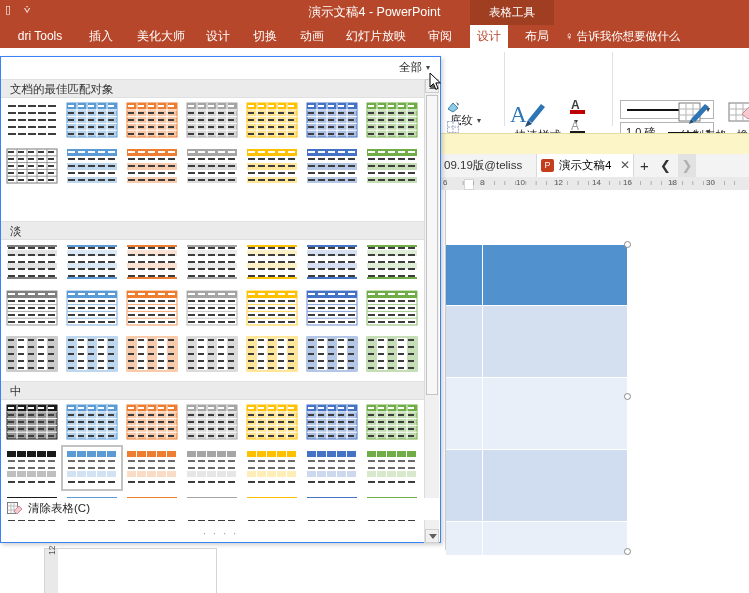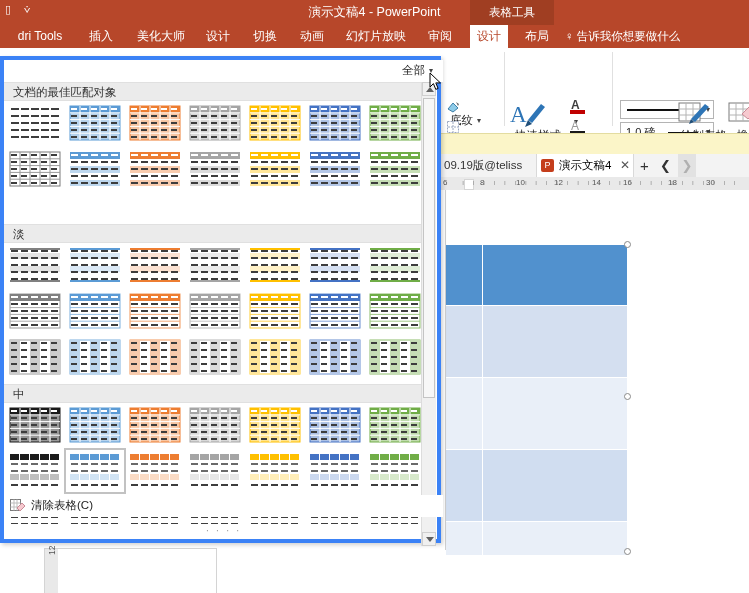--- a/index.html
+++ b/index.html
@@ -81,21 +81,21 @@
   .canvas{position:absolute;left:440px;top:190px;width:309px;height:403px;background:#fff;}
 
   
   .tbl{position:absolute;}
   .tcell{position:absolute;}
   .handle{position:absolute;width:7px;height:7px;border:1px solid #8a8a8a;background:#fff;
     border-radius:50%;box-sizing:border-box;}
 
   
   .gallery{position:absolute;left:0;top:56px;width:441px;height:487px;background:#fff;
-    border:4px solid #3b82f6;box-sizing:border-box;box-shadow:2px 2px 4px rgba(0,0,0,.18);}
+    border:1px solid #3b82f6;box-sizing:border-box;box-shadow:2px 2px 4px rgba(0,0,0,.18);}
   .gal-top{position:absolute;left:0;top:0;width:439px;height:22px;background:#fff;}
   .gal-all{position:absolute;right:10px;top:3px;font-size:11.5px;color:#222;}
   .gal-scrollarea{position:absolute;left:0;top:22px;width:424px;height:442px;overflow:hidden;}
   .sec-hdr{position:absolute;left:0;width:424px;height:19px;background:#ebebeb;
     border-top:1px solid #e0e0e0;border-bottom:1px solid #e0e0e0;box-sizing:border-box;}
   .sec-hdr span{position:absolute;left:9px;top:2px;font-size:11.5px;color:#333;}
   .thumb{position:absolute;width:54px;height:38px;box-sizing:border-box;cursor:default;}
   .thumb.sel{outline:2px solid #c2c2c2;outline-offset:2px;}
   .clearrow{position:absolute;left:0;bottom:22px;width:439px;height:22px;background:#fff;}
   .clearrow .ct{position:absolute;left:27px;top:3px;font-size:11.5px;color:#222;}

